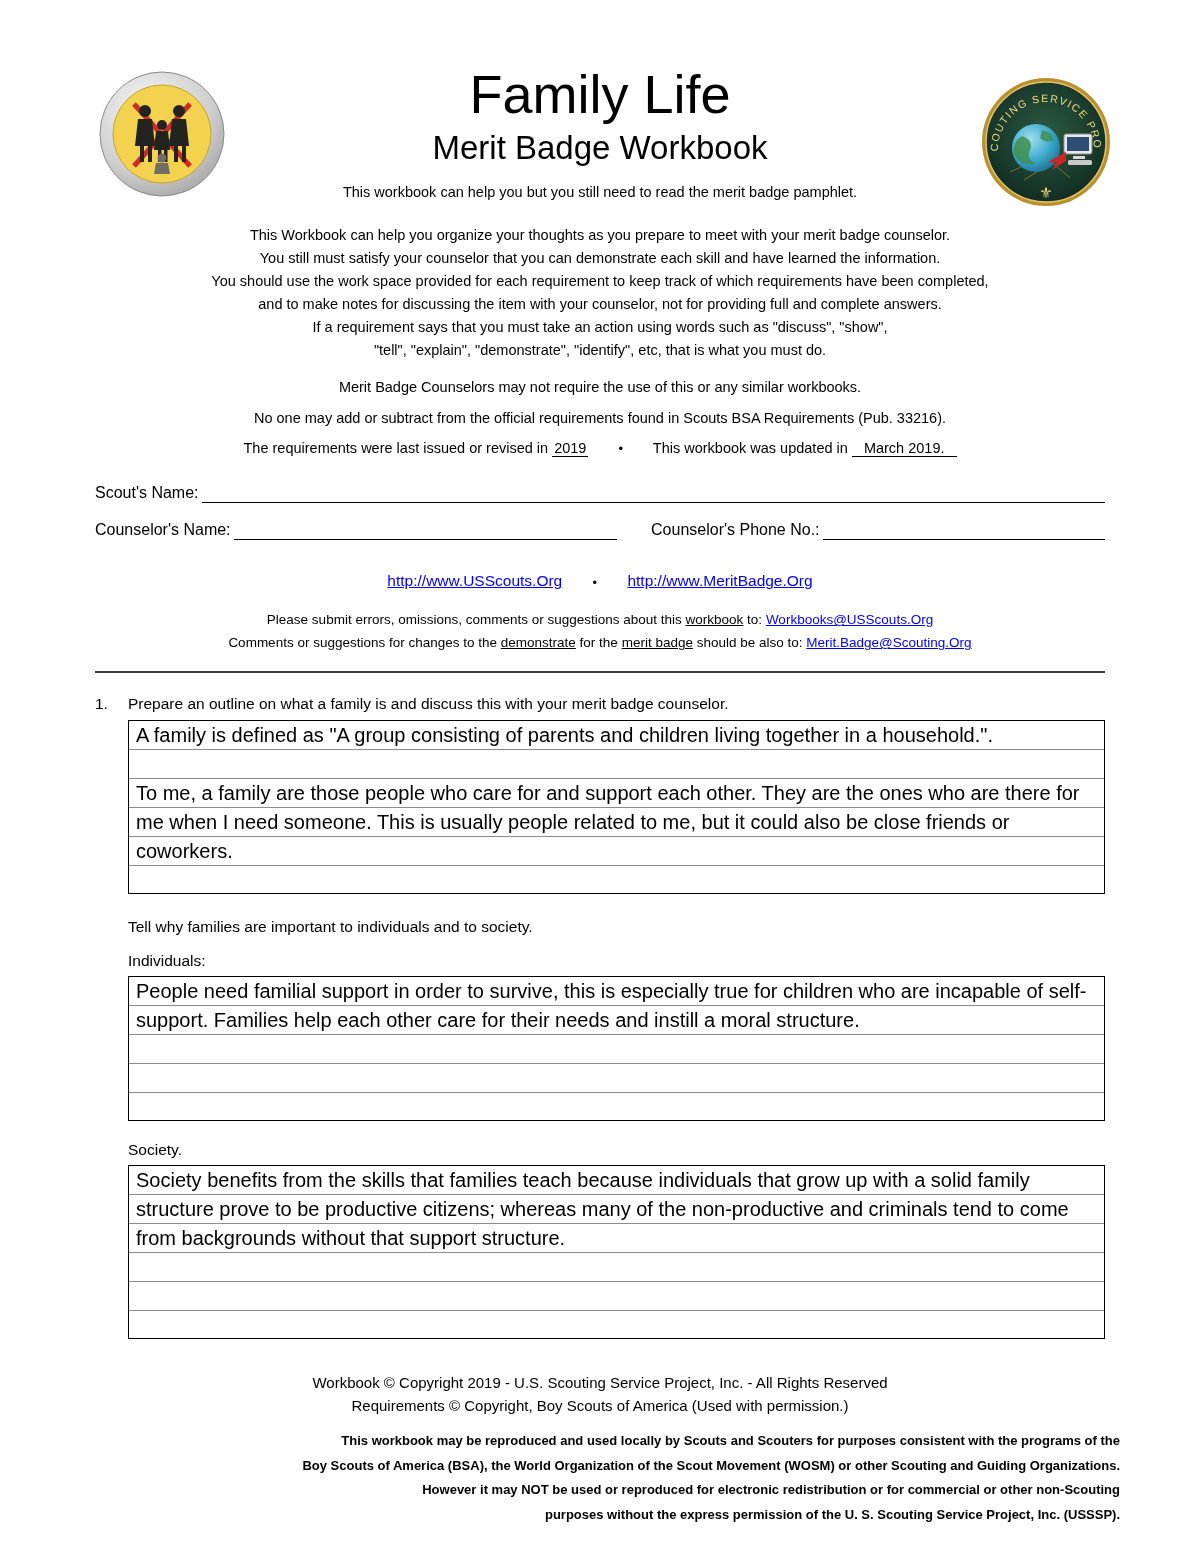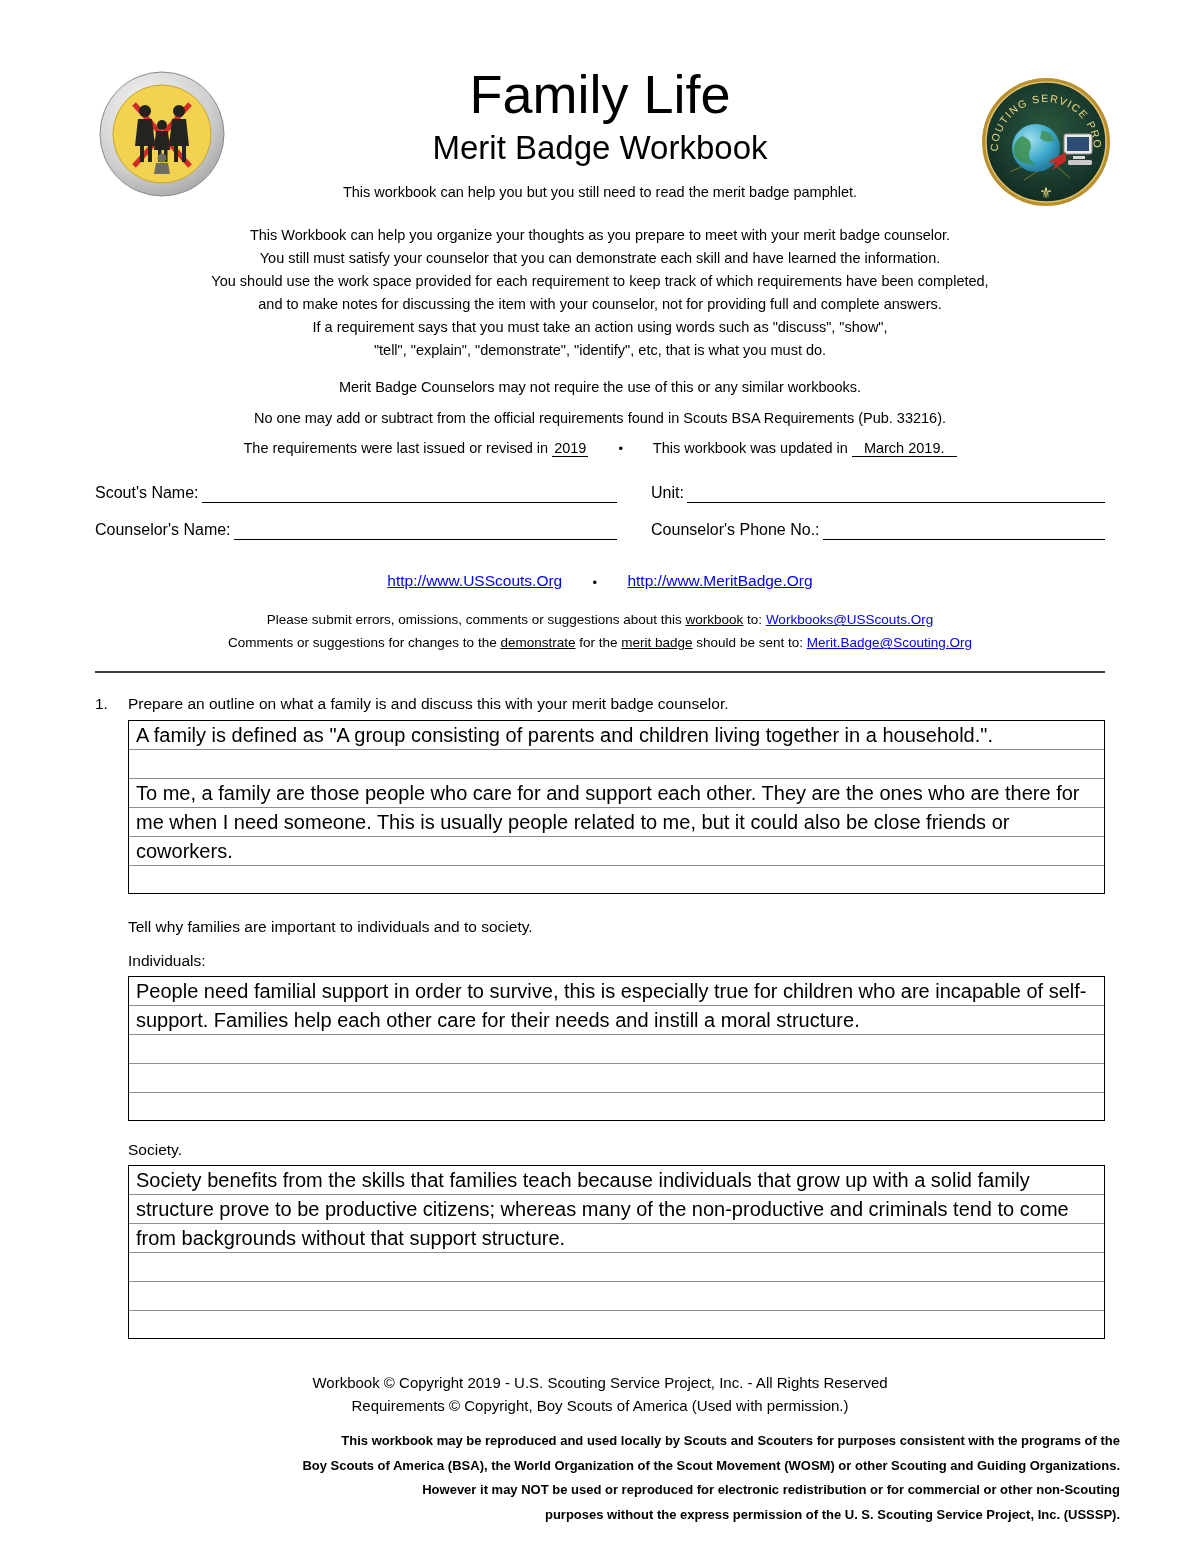--- a/index.html
+++ b/index.html
@@ -184,24 +184,20 @@
     <span>This workbook was updated in</span>
     <span class="blank-wide">March 2019.</span>
   </div>
 
   <div class="form-section">
     <div class="form-row first">
       <div class="field left">
         <span class="label">Scout's Name:</span>
         <span class="fill"></span>
       </div>
-      <div class="field right">
-        <span class="label">Unit:</span>
-        <span class="fill"></span>
-      </div>
     </div>
     <div class="form-row">
       <div class="field left">
         <span class="label">Counselor's Name:</span>
         <span class="fill"></span>
       </div>
       <div class="field right">
         <span class="label">Counselor's Phone No.:</span>
         <span class="fill"></span>
       </div>
@@ -219,21 +215,21 @@
       <span>Please submit errors, omissions, comments or suggestions about this</span>
       <span class="u">workbook</span>
       <span>to:</span>
       <a class="link">Workbooks@USScouts.Org</a>
     </div>
     <div>
       <span>Comments or suggestions for changes to the</span>
       <span class="u">demonstrate</span>
       <span>for the</span>
       <span class="u">merit badge</span>
-      <span>should be sent to:</span>
+      <span>should be also to:</span>
       <a class="link">Merit.Badge@Scouting.Org</a>
     </div>
   </div>
 
   <hr class="rule">
 
   <div class="requirement">
     <div class="req-head">
       <span class="req-num">1.</span>
       <span class="req-text">Prepare an outline on what a family is and discuss this with your merit badge counselor.</span>

